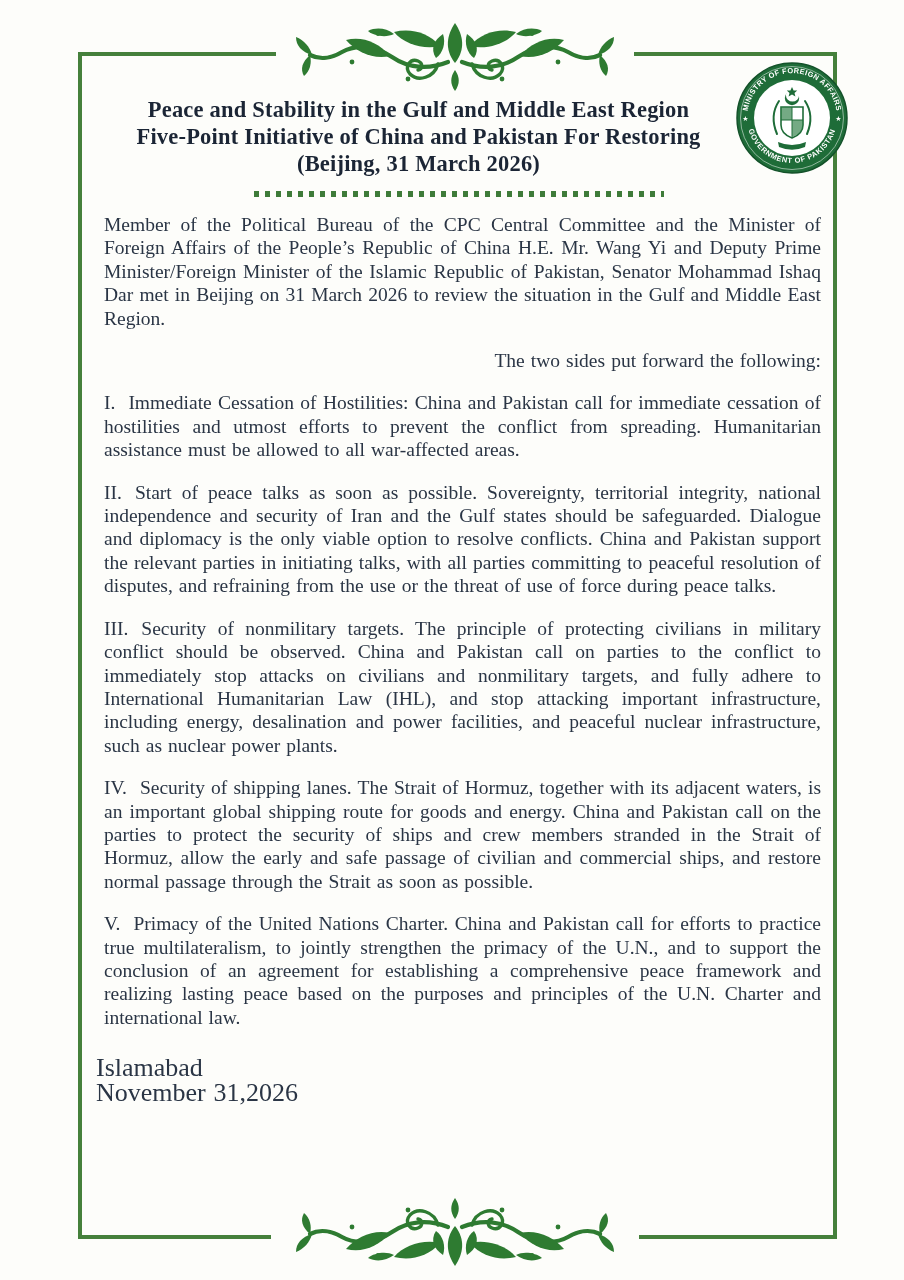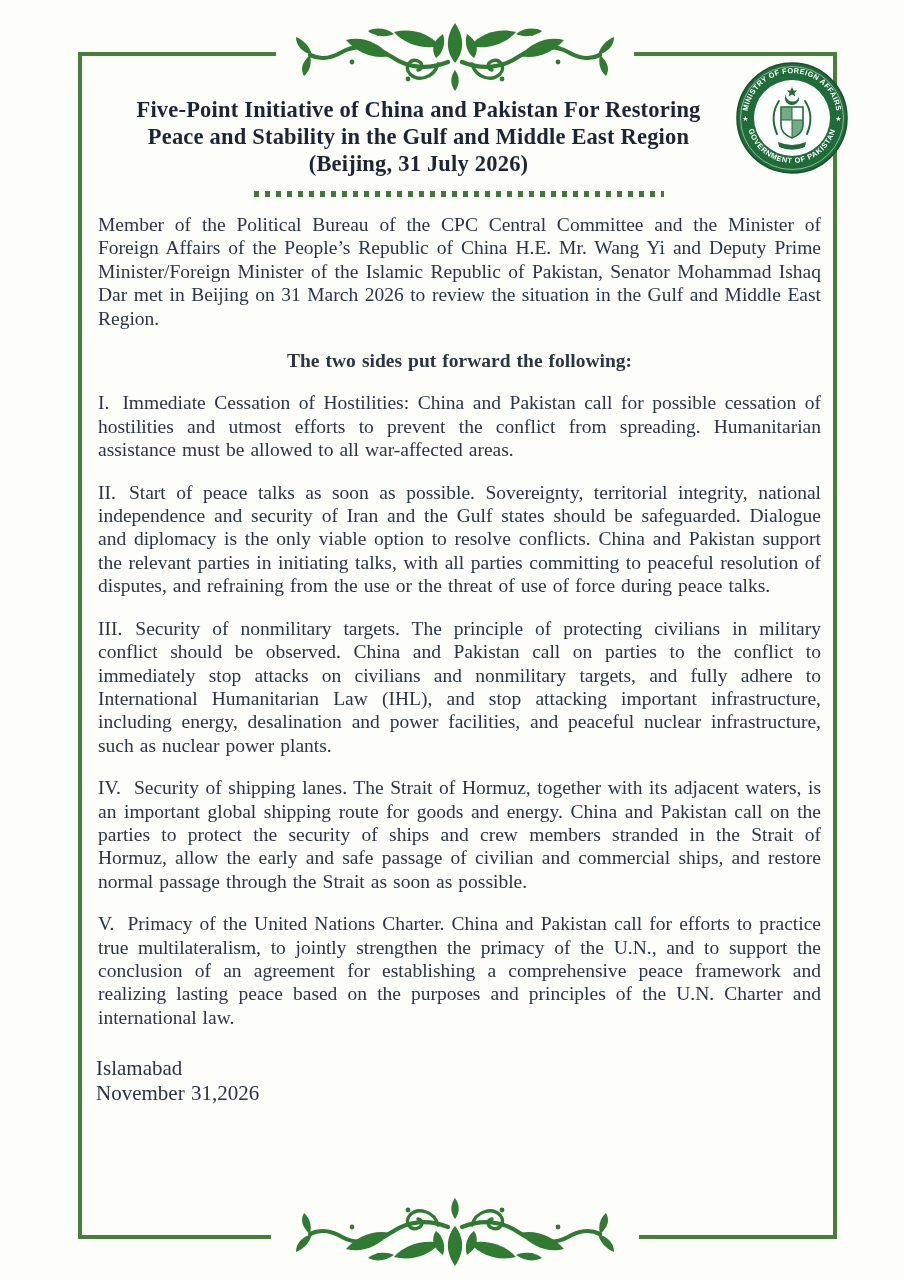--- a/index.html
+++ b/index.html
@@ -21,24 +21,24 @@
     font-size:22.5px;line-height:27px;
     color:#1b2535;
     letter-spacing:.2px;
   }
   .dots-separator{
     width:410px;height:6px;
     margin:14px auto 0 auto;
     background:repeating-linear-gradient(to right,#3e7b39 0px,#3e7b39 5px,transparent 5px,transparent 11px);
   }
   .body-text{margin-top:16px;font-size:19.5px;line-height:23.4px;word-spacing:.06em;}
-  .body-text p{margin:0 0 19px 2px;text-align:justify;}
-  .body-text p.lead{text-align:center;font-weight:bold;}
+  .body-text p{margin:0 0 19px 8px;text-align:justify;}
+  .body-text p.lead{text-align:right;}
   .point-numeral{display:inline-block;margin-right:13px;}
-  .doc-footer{margin-top:27px;font-size:21px;line-height:24.5px;}
+  .doc-footer{margin-top:27px;font-size:26px;line-height:24.5px;}
   .ornament{position:absolute;z-index:2;background:#fdfdfa;display:flex;align-items:center;justify-content:center;}
   .ornament-top{left:276px;top:22px;width:358px;height:70px;}
   .ornament-bottom{left:271px;top:1198px;width:368px;height:68px;}
   .ornament-bottom svg{transform:scaleY(-1);}
   .seal-wrap{position:absolute;left:736px;top:62px;width:112px;height:112px;z-index:3;}
 </style>
 </head>
 <body>
 
 <div class="ornament ornament-top">
@@ -119,32 +119,32 @@
       <path d="M 15 16 C 20 4 19 -8 13 -17"></path>
     </g>
 
     <path d="M -14 24 Q 0 30 14 24 L 13 29 Q 0 34.5 -13 29 Z" fill="#1e6c38"></path>
   </svg>
 </div>
 
 <div class="frame">
 
   <div class="title-block">
+    <div>Peace and Stability in the Gulf and Middle East Region</div>
     <div>Five-Point Initiative of China and Pakistan For Restoring</div>
-    <div>Peace and Stability in the Gulf and Middle East Region</div>
-    <div>(Beijing, 31 July 2026)</div>
+    <div>(Beijing, 31 March 2026)</div>
   </div>
 
   <div class="dots-separator"></div>
 
   <div class="body-text">
     <p>Member of the Political Bureau of the CPC Central Committee and the Minister of Foreign Affairs of the People’s Republic of China H.E. Mr. Wang Yi and Deputy Prime Minister/Foreign Minister of the Islamic Republic of Pakistan, Senator Mohammad Ishaq Dar met in Beijing on 31 March 2026 to review the situation in the Gulf and Middle East Region.</p>
     <p class="lead">The two sides put forward the following:</p>
 
-    <p><span class="point-numeral">I.</span><span>Immediate Cessation of Hostilities: China and Pakistan call for possible cessation of hostilities and utmost efforts to prevent the conflict from spreading. Humanitarian assistance must be allowed to all war-affected areas.</span></p>
+    <p><span class="point-numeral">I.</span><span>Immediate Cessation of Hostilities: China and Pakistan call for immediate cessation of hostilities and utmost efforts to prevent the conflict from spreading. Humanitarian assistance must be allowed to all war-affected areas.</span></p>
 
     <p><span class="point-numeral">II.</span><span>Start of peace talks as soon as possible. Sovereignty, territorial integrity, national independence and security of Iran and the Gulf states should be safeguarded. Dialogue and diplomacy is the only viable option to resolve conflicts. China and Pakistan support the relevant parties in initiating talks, with all parties committing to peaceful resolution of disputes, and refraining from the use or the threat of use of force during peace talks.</span></p>
 
     <p><span class="point-numeral">III.</span><span>Security of nonmilitary targets. The principle of protecting civilians in military conflict should be observed. China and Pakistan call on parties to the conflict to immediately stop attacks on civilians and nonmilitary targets, and fully adhere to International Humanitarian Law (IHL), and stop attacking important infrastructure, including energy, desalination and power facilities, and peaceful nuclear infrastructure, such as nuclear power plants.</span></p>
 
     <p><span class="point-numeral">IV.</span><span>Security of shipping lanes. The Strait of Hormuz, together with its adjacent waters, is an important global shipping route for goods and energy. China and Pakistan call on the parties to protect the security of ships and crew members stranded in the Strait of Hormuz, allow the early and safe passage of civilian and commercial ships, and restore normal passage through the Strait as soon as possible.</span></p>
 
     <p><span class="point-numeral">V.</span><span>Primacy of the United Nations Charter. China and Pakistan call for efforts to practice true multilateralism, to jointly strengthen the primacy of the U.N., and to support the conclusion of an agreement for establishing a comprehensive peace framework and realizing lasting peace based on the purposes and principles of the U.N. Charter and international law.</span></p>
 
     <div class="doc-footer">

